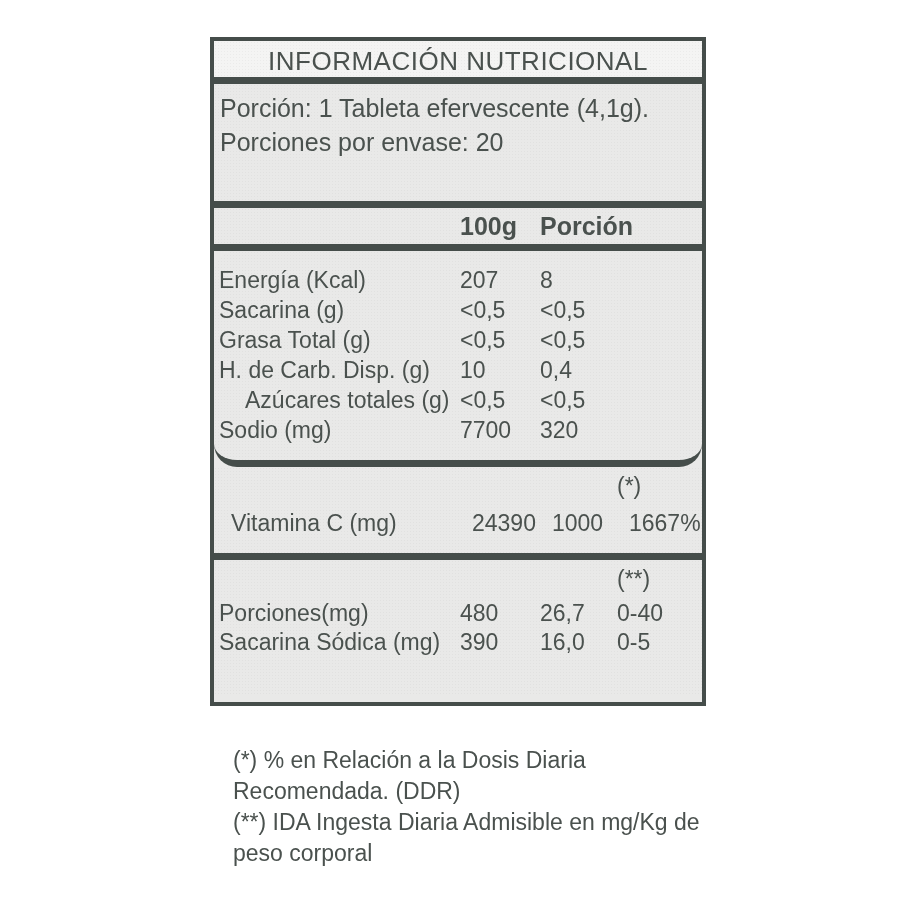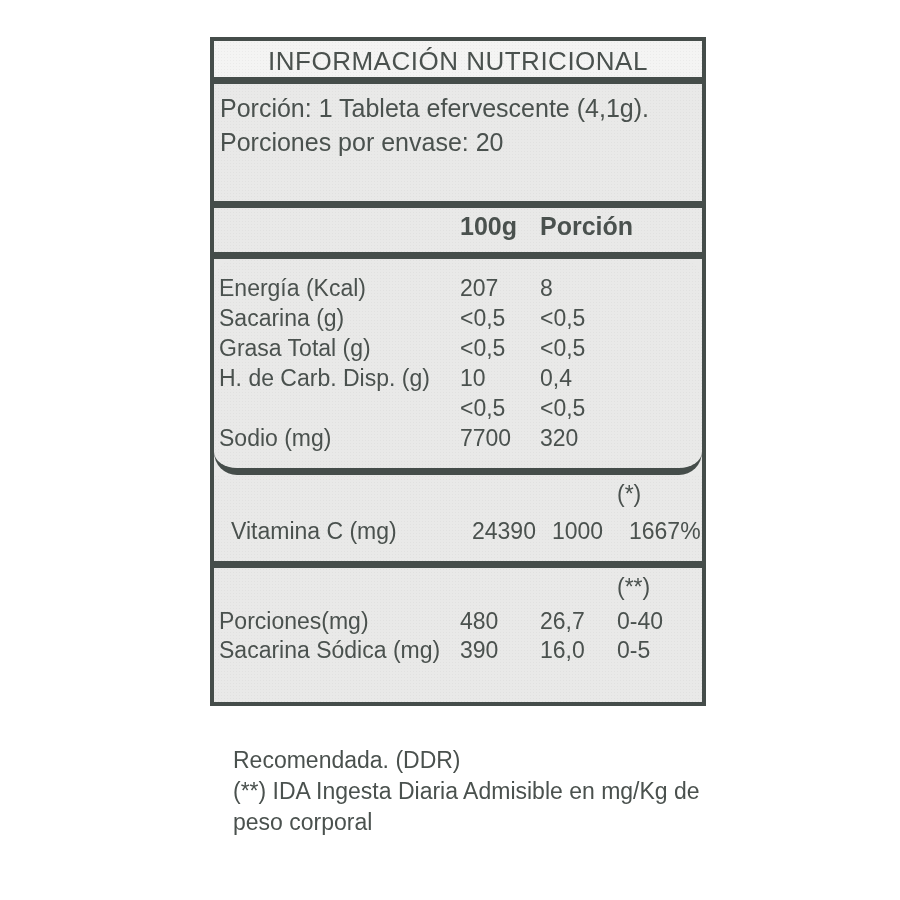--- a/index.html
+++ b/index.html
@@ -24,21 +24,21 @@
 
   .sec-title {
     height: 43px; background: #f4f4f3;
     display: flex; align-items: flex-end; justify-content: center;
     font-size: 26px; letter-spacing: 0.5px; font-weight: 400;
   }
 
   .sec-serving { height: 124px; background: #e9e9e8; padding: 7px 0 0 6px; }
   .sec-serving .line { font-size: 25px; line-height: 34px; white-space: nowrap; }
 
-  .sec-header { height: 51px; background: #e9e9e8; }
+  .sec-header { height: 43px; background: #e9e9e8; }
   .sec-header .col { position: absolute; top: 4px; font-size: 25px; font-weight: bold; }
   .col-100g  { left: 246px; }
   .col-porcion { left: 326px; }
 
   .sec-main { height: 216px; background: #e9e9e8; padding-top: 14px; border-radius: 23px; }
   .row { position: relative; height: 30px; font-size: 23px; line-height: 30px; }
   .row .lbl { position: absolute; left: 5px; white-space: nowrap; }
   .row .lbl.indent { left: 31px; }
   .row .v1 { position: absolute; left: 246px; white-space: nowrap; }
   .row .v2 { position: absolute; left: 326px; white-space: nowrap; }
@@ -98,20 +98,21 @@
         <span class="lbl">Grasa Total (g)</span>
         <span class="v1">&lt;0,5</span>
         <span class="v2">&lt;0,5</span>
       </div>
       <div class="row">
         <span class="lbl">H. de Carb. Disp. (g)</span>
         <span class="v1">10</span>
         <span class="v2">0,4</span>
       </div>
       <div class="row">
+        <span class="lbl indent">Azúcares totales (g)</span>
         <span class="v1">&lt;0,5</span>
         <span class="v2">&lt;0,5</span>
       </div>
       <div class="row">
         <span class="lbl">Sodio (mg)</span>
         <span class="v1">7700</span>
         <span class="v2">320</span>
       </div>
     </div>
 
@@ -137,18 +138,19 @@
         <span class="lbl">Sacarina Sódica (mg)</span>
         <span class="v1">390</span>
         <span class="v2">16,0</span>
         <span class="v3">0-5</span>
       </div>
     </div>
 
   </div>
 
   <div class="footnotes">
+    <div class="fline">(*) % en Relación a la Dosis Diaria</div>
     <div class="fline">Recomendada. (DDR)</div>
     <div class="fline">(**) IDA Ingesta Diaria Admisible en mg/Kg de</div>
     <div class="fline">peso corporal</div>
   </div>
 
 </div>
 
 </body></html>

